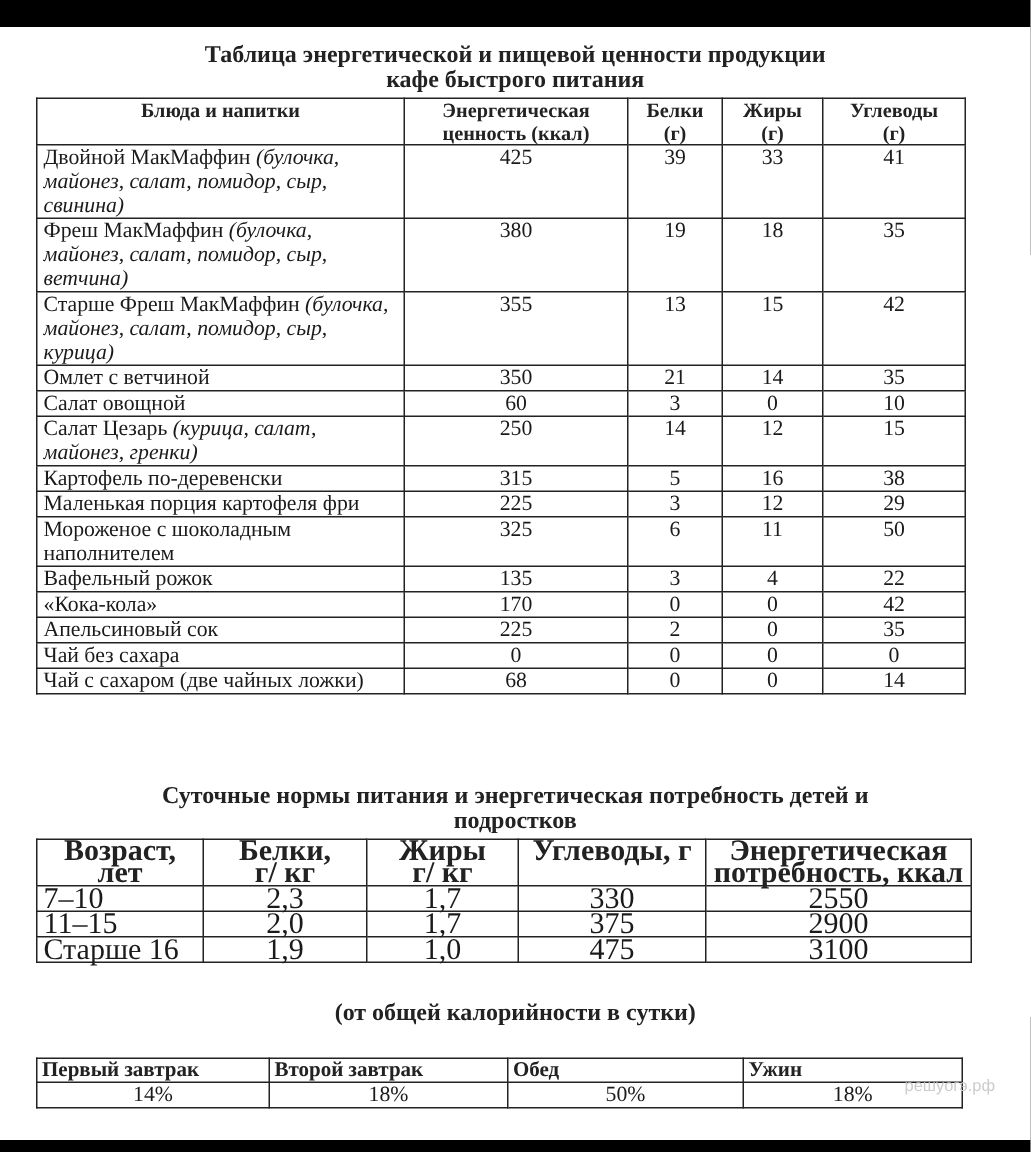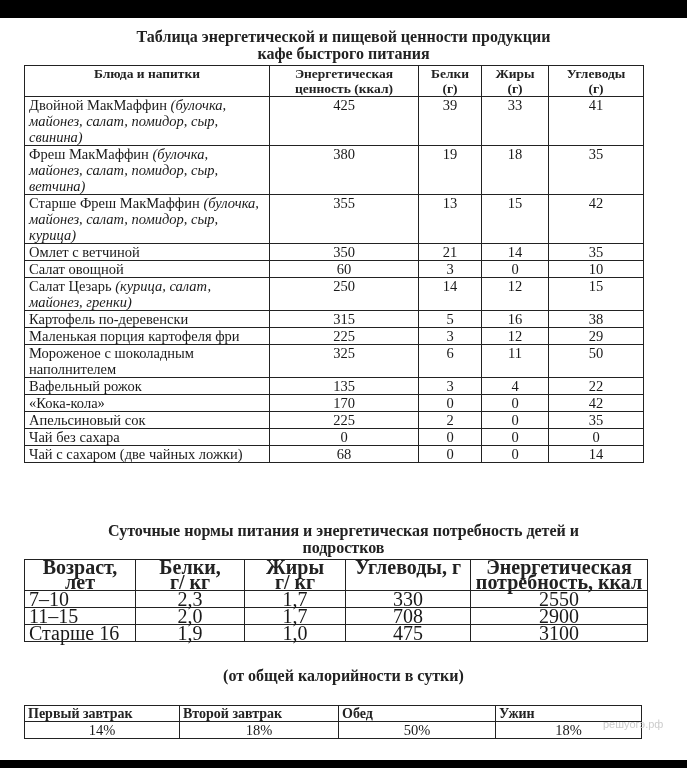--- a/index.html
+++ b/index.html
@@ -175,21 +175,21 @@
           <td class="l">7–10</td>
           <td class="c">2,3</td>
           <td class="c">1,7</td>
           <td class="c">330</td>
           <td class="c">2550</td>
         </tr>
         <tr>
           <td class="l">11–15</td>
           <td class="c">2,0</td>
           <td class="c">1,7</td>
-          <td class="c">708</td>
+          <td class="c">375</td>
           <td class="c">2900</td>
         </tr>
         <tr>
           <td class="l">Старше 16</td>
           <td class="c">1,9</td>
           <td class="c">1,0</td>
           <td class="c">475</td>
           <td class="c">3100</td>
         </tr>
       </tbody>

